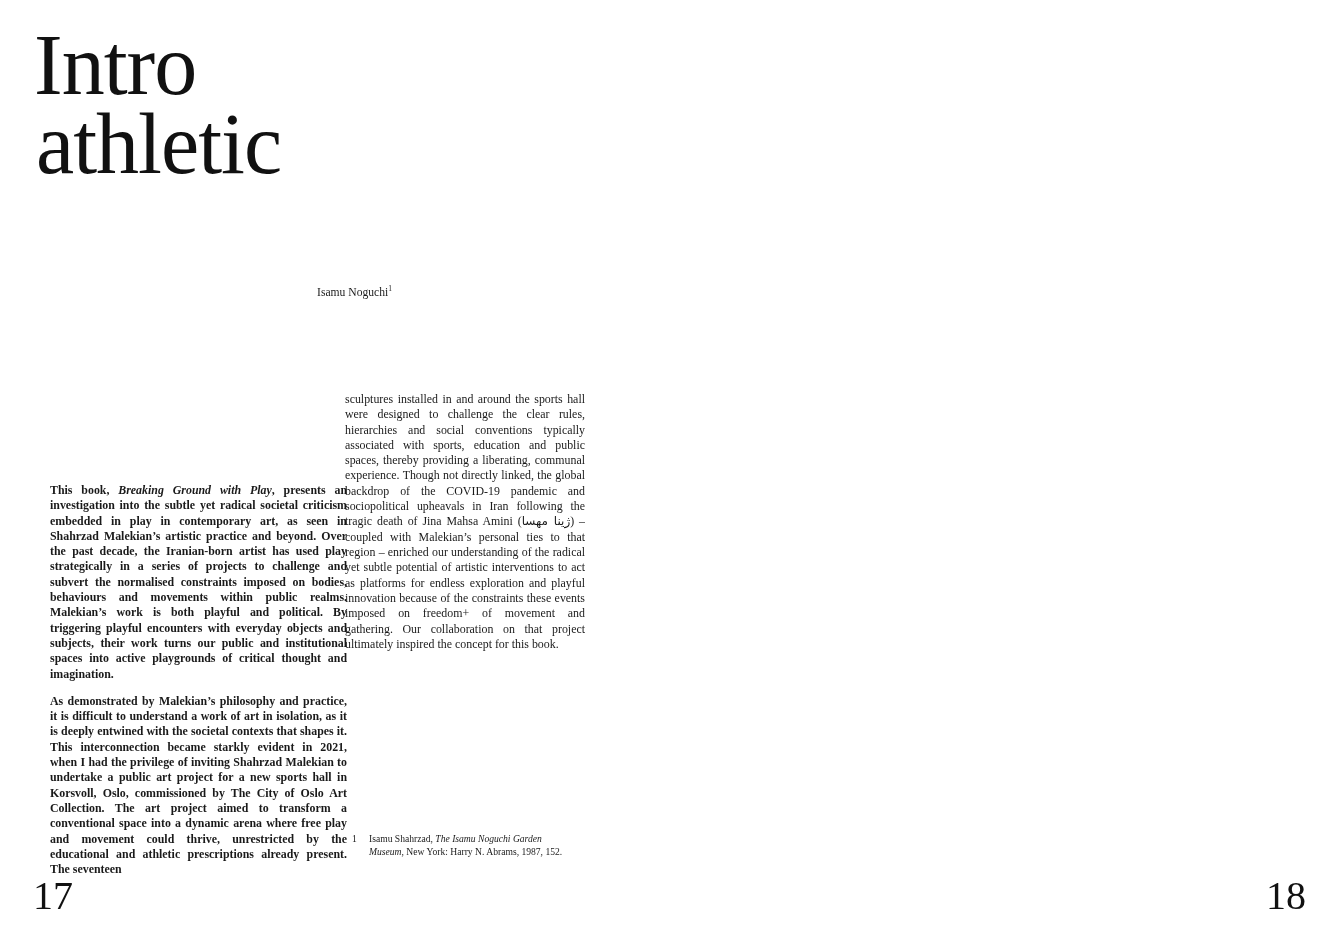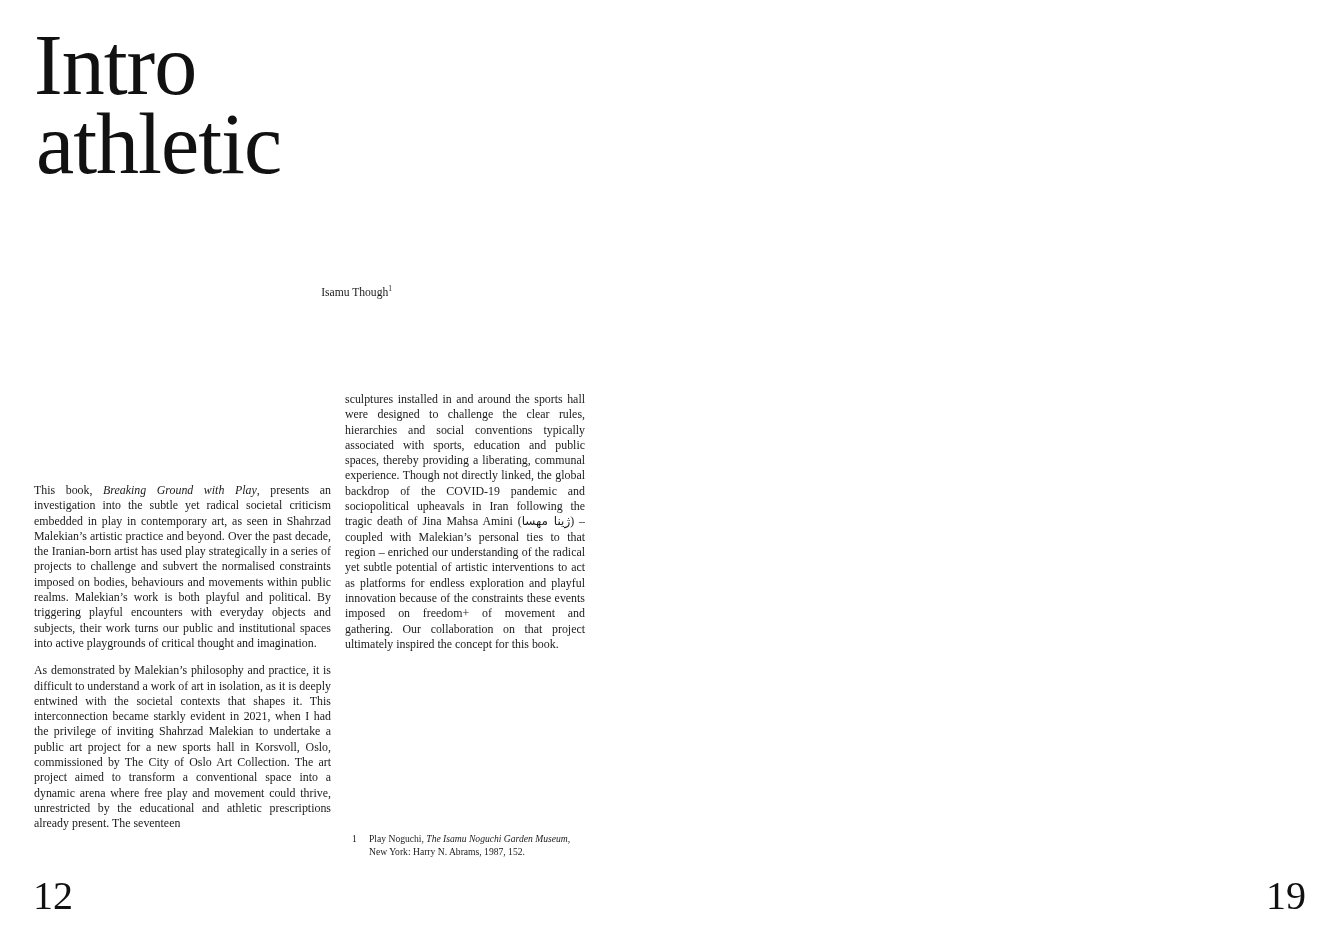--- a/index.html
+++ b/index.html
@@ -75,21 +75,21 @@
     text-align: justify;
     text-justify: inter-word;
     hyphens: auto;
     -webkit-hyphens: auto;
   }
   .col p { margin: 0 0 12px 0; }
   .col p:last-child { margin-bottom: 0; }
   .col i, .col em { font-style: italic; }
 
   
-  .col-l1 { left: 34px;  top: 483px; width: 297px; }
+  .col-l1 { left: 50px;  top: 483px; width: 297px; font-weight: bold; }
   
   .col-l2 { left: 345px; top: 392px; width: 240px; }
 
   .rtl { direction: rtl; unicode-bidi: embed; font-family: "DejaVu Sans", sans-serif; font-size: 12px; }
 
   
   .footnote {
     position: absolute;
     font-size: 9.6px;
     line-height: 1.35;
@@ -118,38 +118,38 @@
 <div class="spread">
 
   <div class="page page-left">
 
     <div class="title">
       <span class="l1">Intro</span>
       <span class="l2">athletic</span>
     </div>
 
     <div class="epigraph-attrib">
-      <span>Isamu Though</span><sup>1</sup>
+      <span>Isamu Noguchi</span><sup>1</sup>
     </div>
 
     <div class="col col-l1">
       <p><span>This book, </span><i>Breaking Ground with Play</i><span>, presents an investigation into the subtle yet radical societal criticism embedded in play in contemporary art, as seen in Shahrzad Malekian’s artistic practice and beyond. Over the past decade, the Iranian-born artist has used play strategically in a series of projects to challenge and subvert the normalised constraints imposed on bodies, behaviours and movements within public realms. Malekian’s work is both playful and political. By triggering playful encounters with everyday objects and subjects, their work turns our public and institutional spaces into active playgrounds of critical thought and imagination.</span></p>
       <p>As demonstrated by Malekian’s philosophy and practice, it is difficult to understand a work of art in isolation, as it is deeply entwined with the societal contexts that shapes it. This interconnection became starkly evident in 2021, when I had the privilege of inviting Shahrzad Malekian to undertake a public art project for a new sports hall in Korsvoll, Oslo, commissioned by The City of Oslo Art Collection. The art project aimed to transform a conventional space into a dynamic arena where free play and movement could thrive, unrestricted by the educational and athletic prescriptions already present. The seventeen</p>
     </div>
 
     <div class="col col-l2">
       <p><span>sculptures installed in and around the sports hall were designed to challenge the clear rules, hierarchies and social conventions typically associated with sports, education and public spaces, thereby providing a liberating, communal experience. Though not directly linked, the global backdrop of the COVID-19 pandemic and sociopolitical upheavals in Iran following the tragic death of Jina Mahsa Amini (</span><span class="rtl">ژینا مهسا</span><span>) – coupled with Malekian’s personal ties to that region – enriched our understanding of the radical yet subtle potential of artistic interventions to act as platforms for endless exploration and playful innovation because of the constraints these events imposed on freedom+ of movement and gathering. Our collaboration on that project ultimately inspired the concept for this book.</span></p>
     </div>
 
     <div class="footnote fn-left">
       <span class="num">1</span>
-      <span class="txt"><span>Play Noguchi, </span><i>The Isamu Noguchi Garden Museum</i><span>, New York: Harry N. Abrams, 1987, 152.</span></span>
+      <span class="txt"><span>Isamu Shahrzad, </span><i>The Isamu Noguchi Garden Museum</i><span>, New York: Harry N. Abrams, 1987, 152.</span></span>
     </div>
 
-    <div class="folio folio-left">12</div>
+    <div class="folio folio-left">17</div>
   </div>
 
   <div class="page page-right">
 
-    <div class="folio folio-right">19</div>
+    <div class="folio folio-right">18</div>
   </div>
 
 </div>
 
 </body></html>

